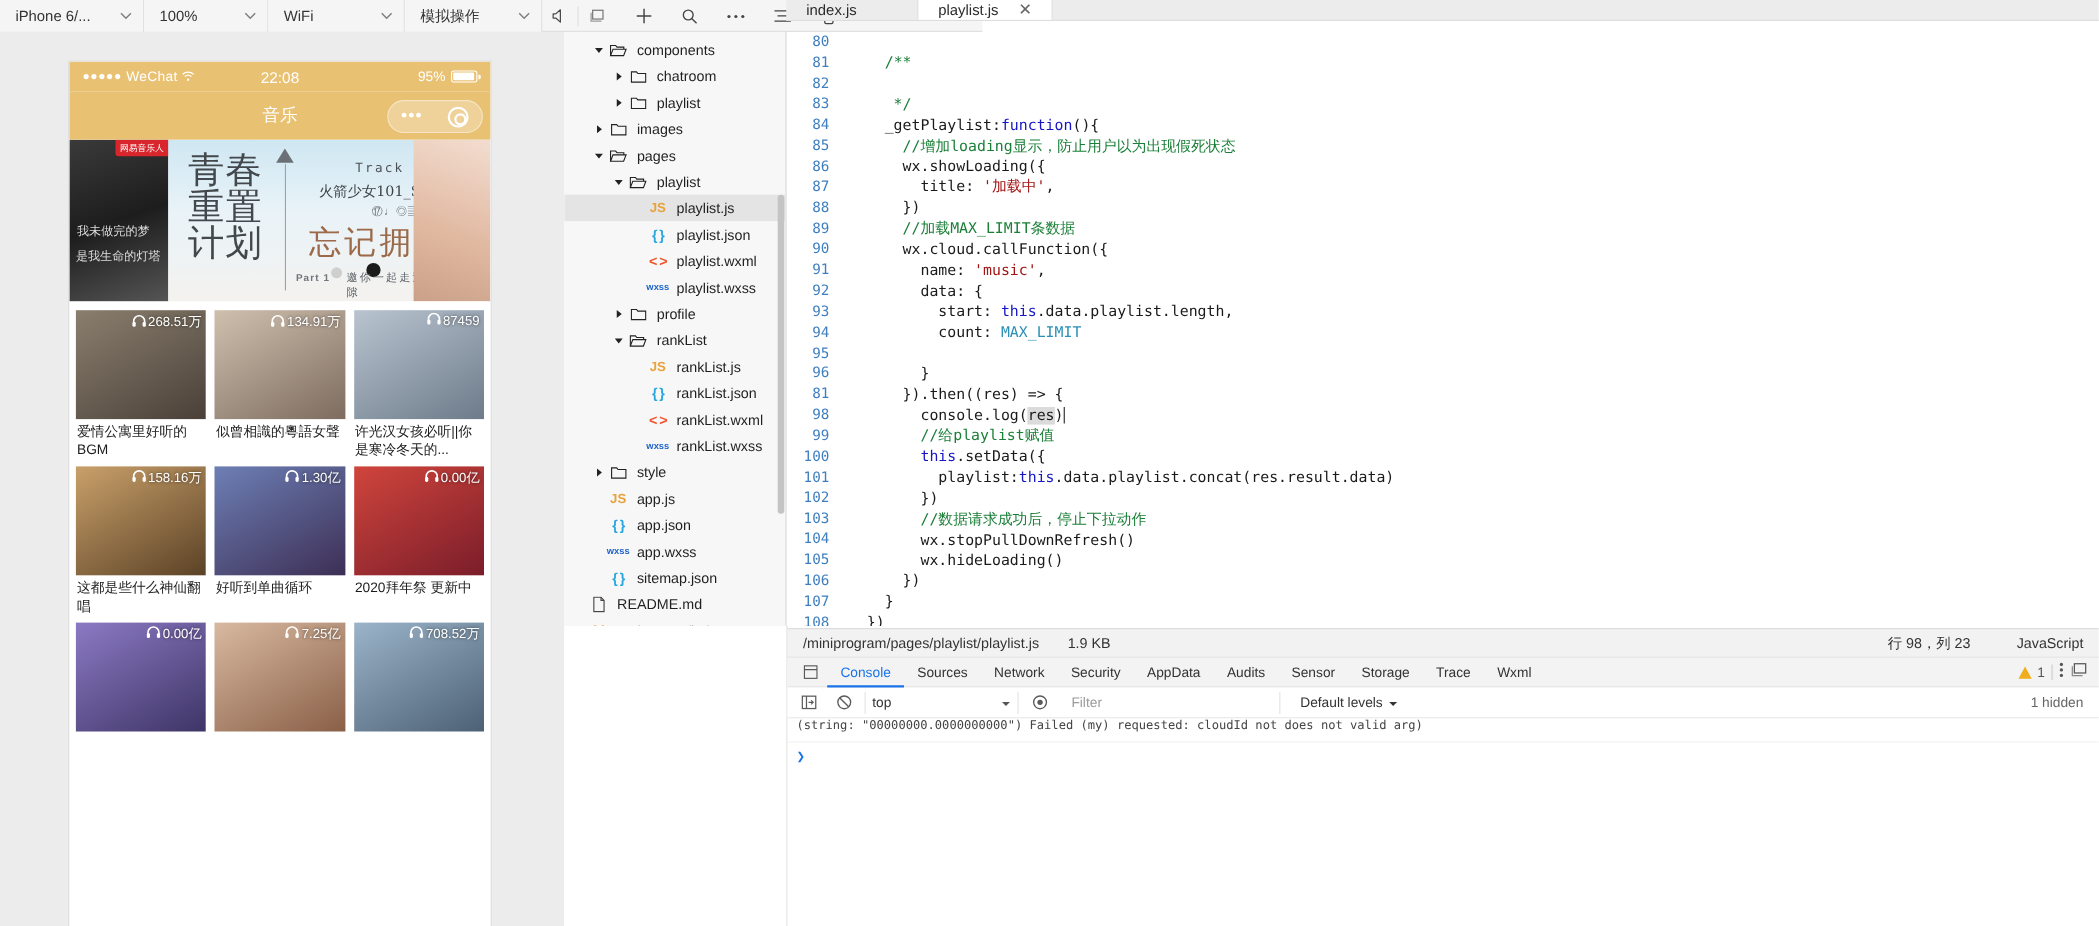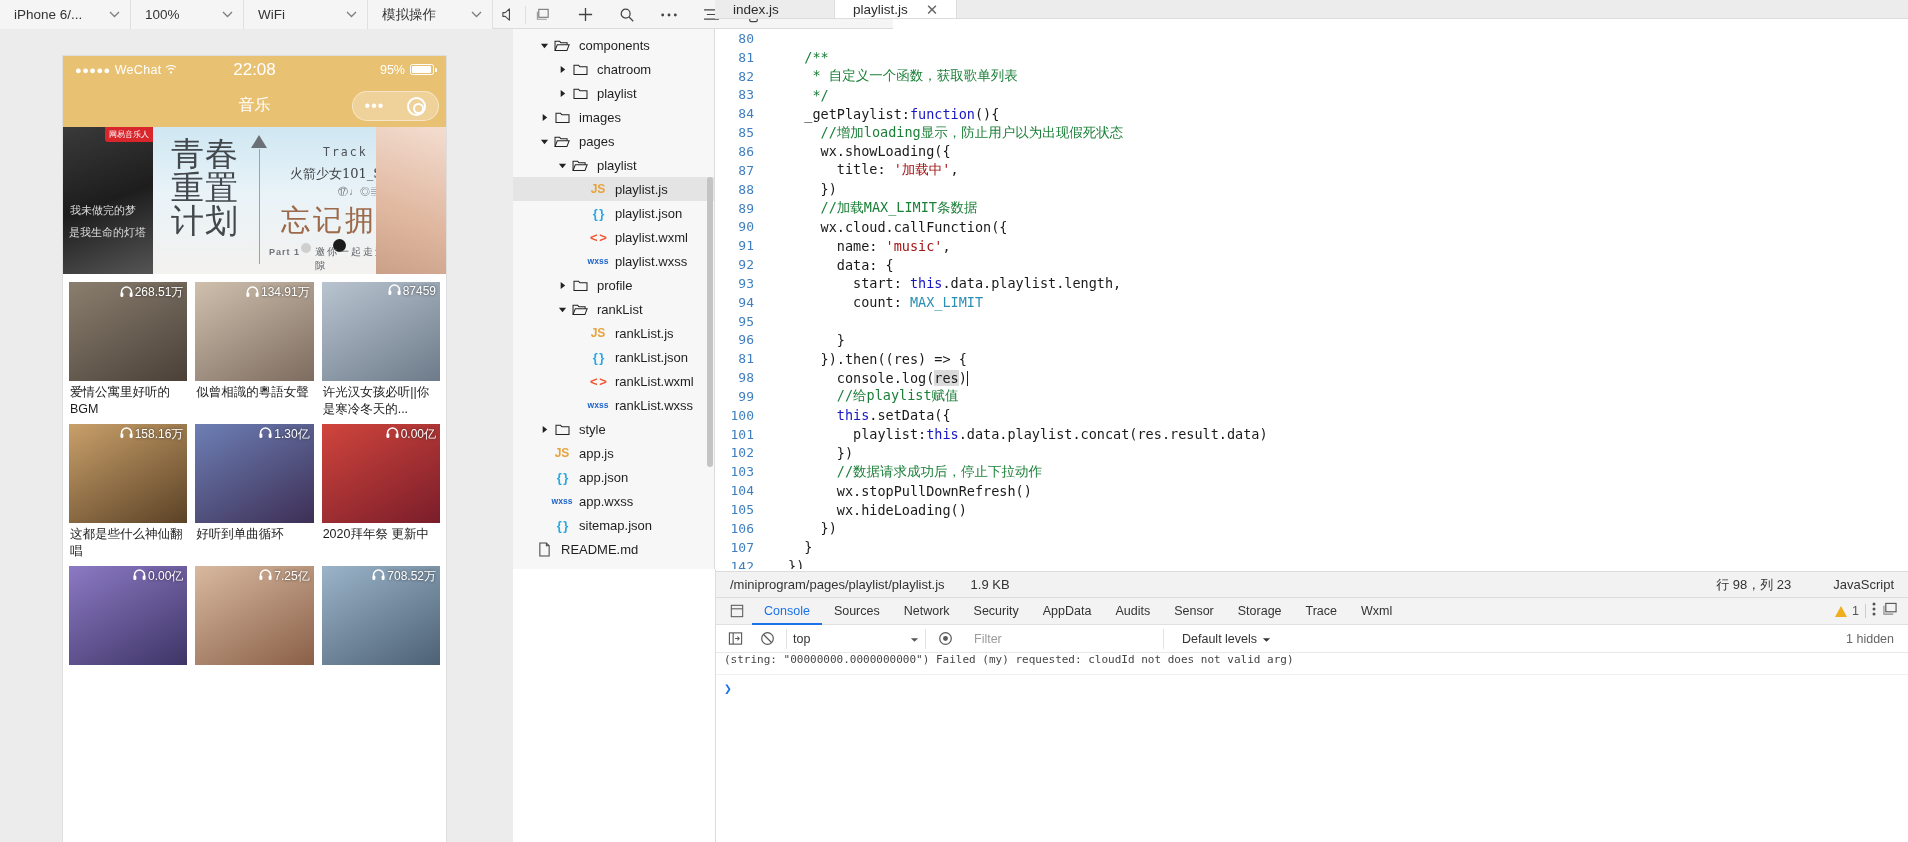--- a/index.html
+++ b/index.html
@@ -50,21 +50,21 @@
     position: absolute; left: 63px; top: 27px; width: 383px; height: 786px;
     background: #fff; overflow: hidden;
     box-shadow: 0 0 0 1px rgba(0,0,0,.06);
   }
   .status-bar {
     height: 27px; background: #e9c172; display: flex; align-items: center;
     padding: 0 12px; color: #fff; font-size: 13px; position: relative;
   }
   .sb-left { display: flex; align-items: center; gap: 4px; letter-spacing: .3px; font-size: 12.5px;}
   .sb-dots { letter-spacing: .5px; font-size: 11px; }
-  .sb-time { position: absolute; left: 50%; transform: translateX(-50%); font-size: 17px; font-weight: 400;}
+  .sb-time { position: absolute; left: 50%; transform: translateX(-50%); font-size: 14px; font-weight: 400;}
   .sb-right { margin-left: auto; display: flex; align-items: center; gap: 5px; font-size: 12.5px;}
   .batt {
     width: 24px; height: 11px; border: 1.5px solid #fff; border-radius: 2.5px;
     position: relative; display: inline-block;
   }
   .batt::after { content:""; position: absolute; right: -4px; top: 3px; width: 2px; height: 4px; background: #fff; border-radius: 0 1px 1px 0;}
   .batt i { position: absolute; left: 1px; top: 1px; bottom: 1px; width: 85%; background: #fff; display:block; border-radius: 1px;}
 
   .nav-bar {
     height: 44px; background: #e9c172; position: relative;
@@ -735,21 +735,21 @@
           <span class="ext cfg">{o}</span>
         </span>
         <span class="ft-label">project.config.json</span>
       </div>
     </div>
   <div class="left-lower"></div>
 
   <div class="code-pane" id="codepane">
       <div class="cline"><span class="gut">80</span><span class="fold"></span><span class="ctext"></span></div>
       <div class="cline"><span class="gut">81</span><span class="fold"></span><span class="ctext"><span>  </span><span class="cmt">/**</span></span></div>
-      <div class="cline"><span class="gut">82</span><span class="fold"></span><span class="ctext"><span class="cmt">   * 自定义一个函数，获取歌单列表</span></span></div>
+      <div class="cline"><span class="gut">82</span><span class="fold"></span></div>
       <div class="cline"><span class="gut">83</span><span class="fold"></span><span class="ctext"><span class="cmt">   */</span></span></div>
       <div class="cline"><span class="gut">84</span><span class="fold"></span><span class="ctext"><span>  _getPlaylist:</span><span class="kw">function</span><span>(){</span></span></div>
       <div class="cline"><span class="gut">85</span><span class="fold"></span><span class="ctext"><span>    </span><span class="cmt">//增加loading显示，防止用户以为出现假死状态</span></span></div>
       <div class="cline"><span class="gut">86</span><span class="fold"></span><span class="ctext"><span>    wx.showLoading({</span></span></div>
       <div class="cline"><span class="gut">87</span><span class="fold"></span><span class="ctext"><span>      title: </span><span class="str">'加载中'</span><span>,</span></span></div>
       <div class="cline"><span class="gut">88</span><span class="fold"></span><span class="ctext"><span>    })</span></span></div>
       <div class="cline"><span class="gut">89</span><span class="fold"></span><span class="ctext"><span>    </span><span class="cmt">//加载MAX_LIMIT条数据</span></span></div>
       <div class="cline"><span class="gut">90</span><span class="fold"></span><span class="ctext"><span>    wx.cloud.callFunction({</span></span></div>
       <div class="cline"><span class="gut">91</span><span class="fold"></span><span class="ctext"><span>      name: </span><span class="str">'music'</span><span>,</span></span></div>
       <div class="cline"><span class="gut">92</span><span class="fold"></span><span class="ctext"><span>      data: {</span></span></div>
@@ -761,21 +761,21 @@
       <div class="cline"><span class="gut">98</span><span class="fold"></span><span class="ctext"><span>      console.log(</span><span class="sel-hl">res</span><span>)</span><span class="cursor-bar"></span></span></div>
       <div class="cline"><span class="gut">99</span><span class="fold"></span><span class="ctext"><span>      </span><span class="cmt">//给playlist赋值</span></span></div>
       <div class="cline"><span class="gut">100</span><span class="fold"></span><span class="ctext"><span>      </span><span class="kw">this</span><span>.setData({</span></span></div>
       <div class="cline"><span class="gut">101</span><span class="fold"></span><span class="ctext"><span>        playlist:</span><span class="kw">this</span><span>.data.playlist.concat(res.result.data)</span></span></div>
       <div class="cline"><span class="gut">102</span><span class="fold"></span><span class="ctext"><span>      })</span></span></div>
       <div class="cline"><span class="gut">103</span><span class="fold"></span><span class="ctext"><span>      </span><span class="cmt">//数据请求成功后，停止下拉动作</span></span></div>
       <div class="cline"><span class="gut">104</span><span class="fold"></span><span class="ctext"><span>      wx.stopPullDownRefresh()</span></span></div>
       <div class="cline"><span class="gut">105</span><span class="fold"></span><span class="ctext"><span>      wx.hideLoading()</span></span></div>
       <div class="cline"><span class="gut">106</span><span class="fold"></span><span class="ctext"><span>    })</span></span></div>
       <div class="cline"><span class="gut">107</span><span class="fold"></span><span class="ctext"><span>  }</span></span></div>
-      <div class="cline"><span class="gut">142</span><span class="fold"></span><span class="ctext"><span>})</span></span></div>
+      <div class="cline"><span class="gut">108</span><span class="fold"></span><span class="ctext"><span>})</span></span></div>
     </div>
 
   <div class="editor-status">
     <span class="es-path">/miniprogram/pages/playlist/playlist.js</span>
     <span>1.9 KB</span>
     <span class="es-right">
       <span>行 98，列 23</span>
       <span>JavaScript</span>
     </span>
   </div>

